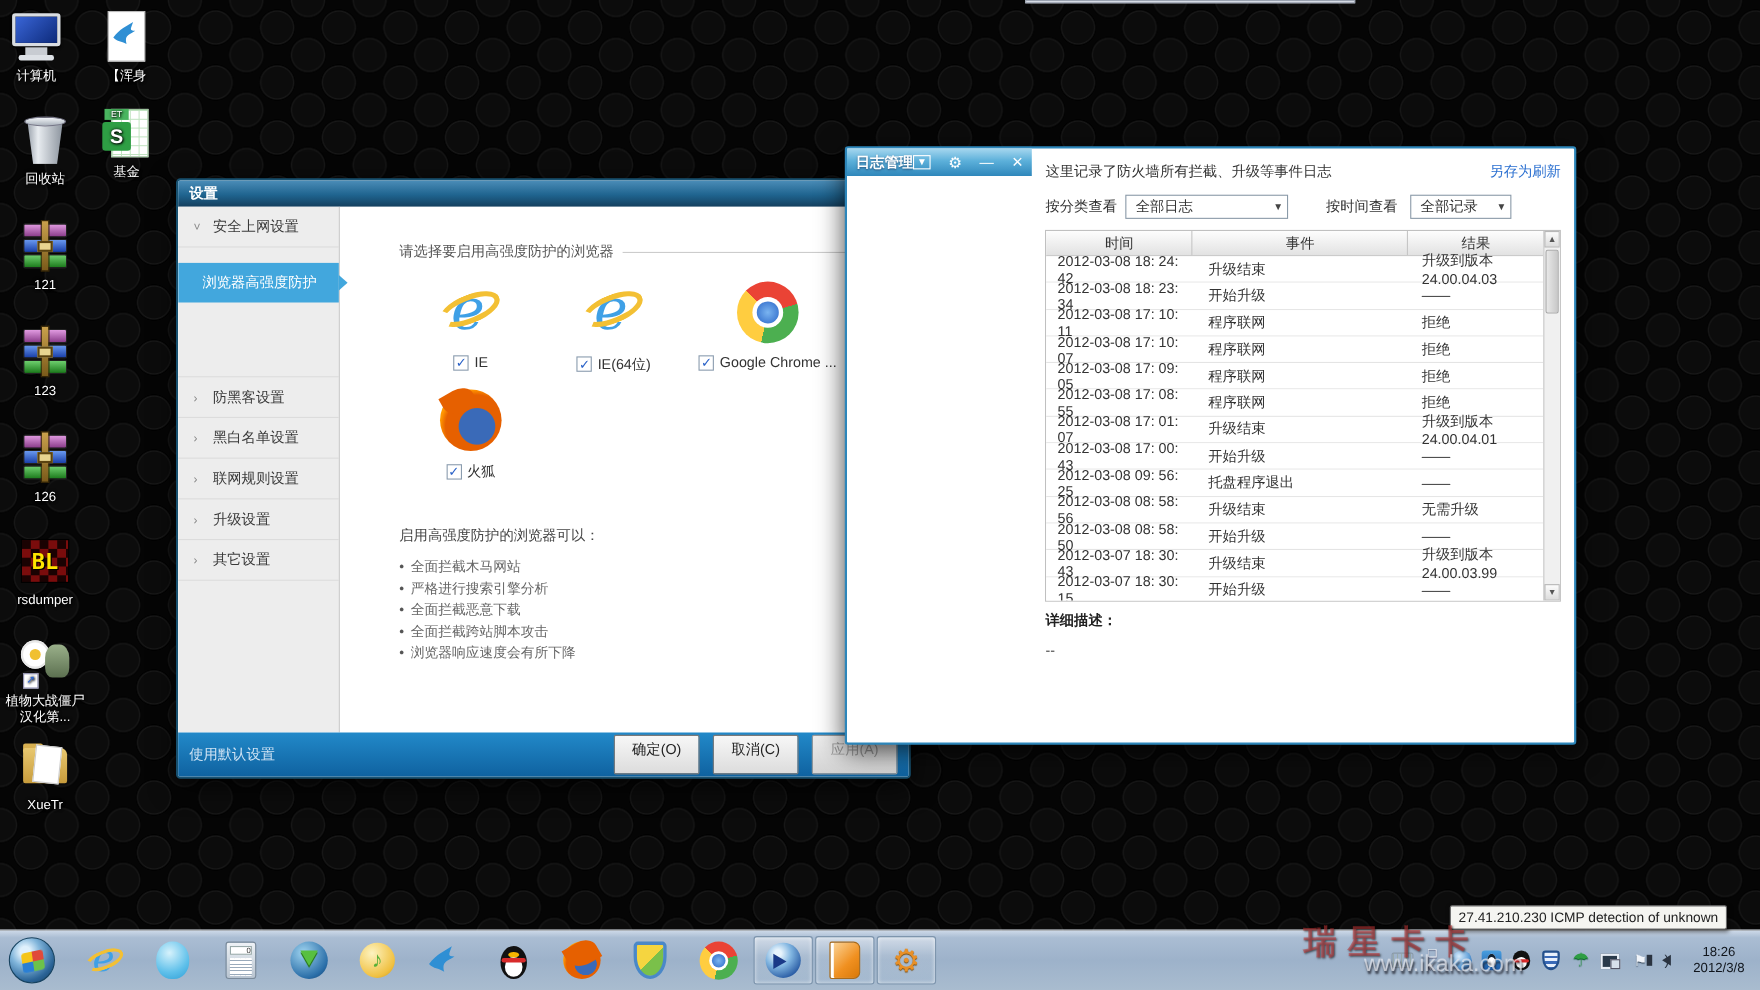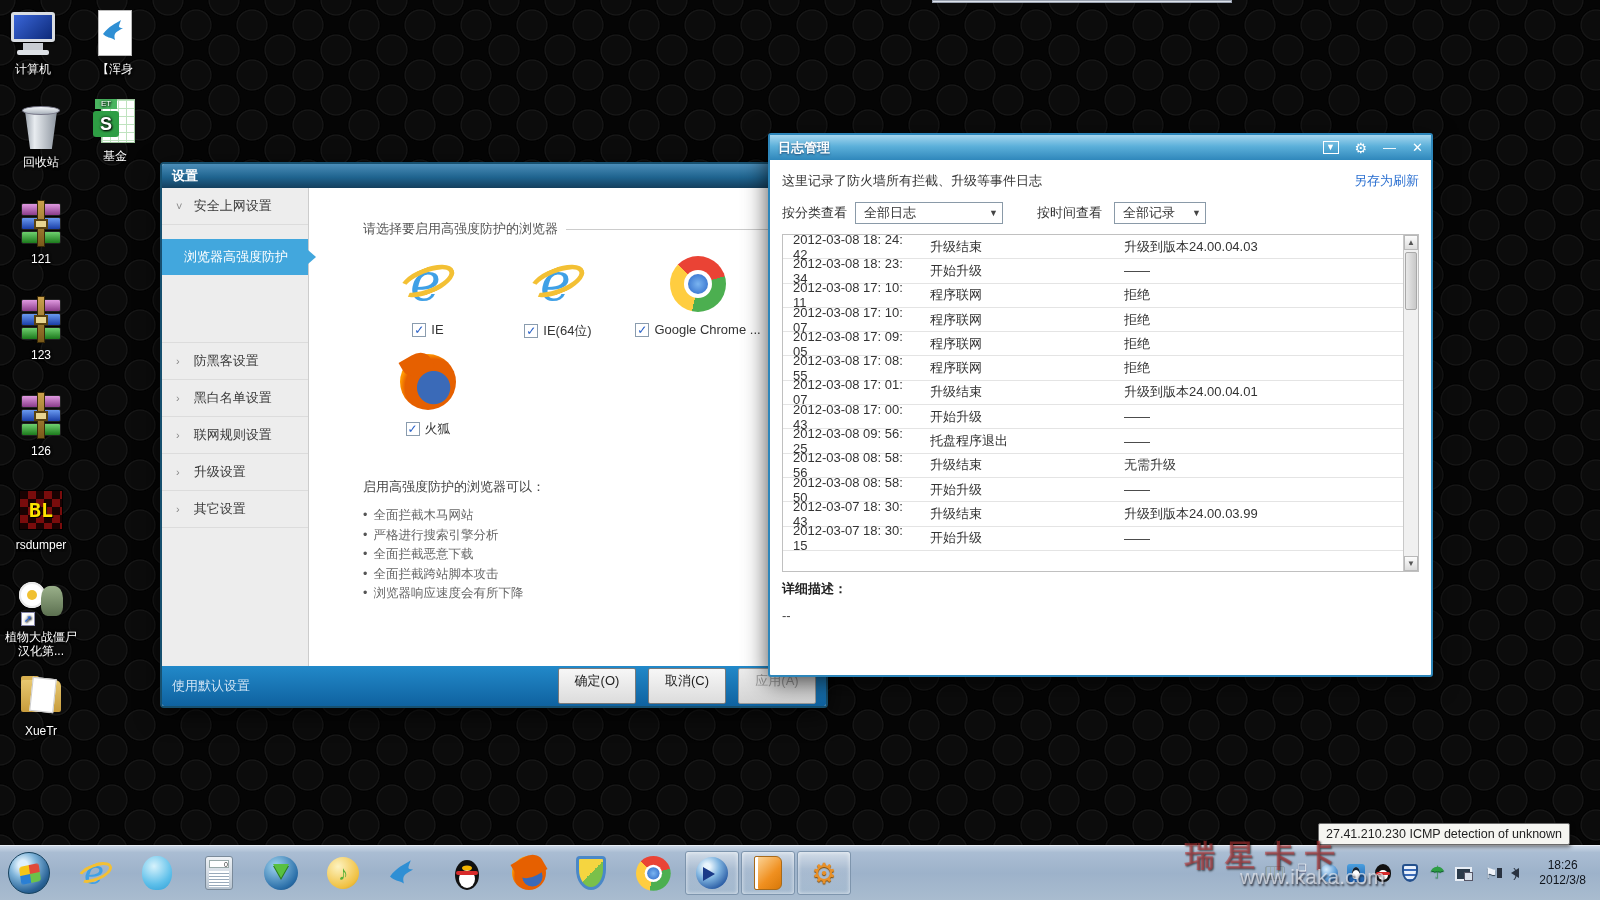--- a/index.html
+++ b/index.html
@@ -99,21 +99,21 @@
   .benefits li::before { content:"•"; color:#555; margin-right:6px; }
   #settings .foot { height:40px; background:linear-gradient(#2289c9,#0f62a0); display:flex; align-items:center; padding:0 10px; border-radius:0 0 2px 2px; }
   .deflink { color:#cfe3f4; font-size:13px; cursor:pointer; }
   .fbtns { margin-left:auto; display:flex; gap:12px; }
   .btn { width:78px; height:36px; font-size:13px; color:#222; text-align:center; line-height:23px;
          background:linear-gradient(#f7f7f7,#dcdcdc); border:1px solid #7a7a7a; border-radius:2px; cursor:pointer; }
   .btn.disabled { color:#9a9a9a; background:linear-gradient(#ededed,#d4d4d4); border-color:#9a9a9a; }
 
   
   #logwin { left:768px; top:133px; width:665px; height:544px; border:2px solid #2d86ba; border-radius:3px;
-            background:#fff; display:flex; flex-direction:column; }
+            background:#fff; display:flex; flex-direction:row; }
   #logwin .tbar { height:25px; background:linear-gradient(180deg,#a6d7ef 0%,#5cb0da 45%,#2f87bb 100%);
             display:flex; align-items:center; padding:0 8px; }
   #logwin .tbar .ttl { color:#fff; font-size:13px; font-weight:bold; text-shadow:0 1px 2px rgba(0,0,40,.5); }
   .tb-btns { margin-left:auto; display:flex; align-items:center; gap:16px; color:#fff; }
   .tb-btn { cursor:pointer; font-size:13px; line-height:14px; }
   .tb-feedback { width:16px; height:13px; border:1px solid #fff; text-align:center; font-size:9px; line-height:11px; }
   .gear-w { font-size:14px; }
   .logpad { padding:8px 12px 0; flex:1; display:flex; flex-direction:column; overflow:hidden; }
   .desc-row { display:flex; font-size:13px; color:#333; margin-top:4px; }
   .desc-row .links { margin-left:auto; display:flex; }
@@ -422,20 +422,25 @@
         <span class="arr">▼</span>
       </div>
       <span class="f2">按时间查看</span>
       <div class="sel sel2">
         <span>全部记录</span>
         <span class="arr">▼</span>
       </div>
     </div>
     <div class="logtable">
       <div class="tgrid">
+        <div class="thead">
+          <div class="th th-time">时间</div>
+          <div class="th th-event">事件</div>
+          <div class="th th-result">结果</div>
+        </div>
         <div>
           <div class="log-row">
             <span class="c-time">2012-03-08 18: 24: 42</span>
             <span class="c-event">升级结束</span>
             <span class="c-result">升级到版本24.00.04.03</span>
           </div>
         <div class="log-row">
             <span class="c-time">2012-03-08 18: 23: 34</span>
             <span class="c-event">开始升级</span>
             <span class="c-result">——</span>

